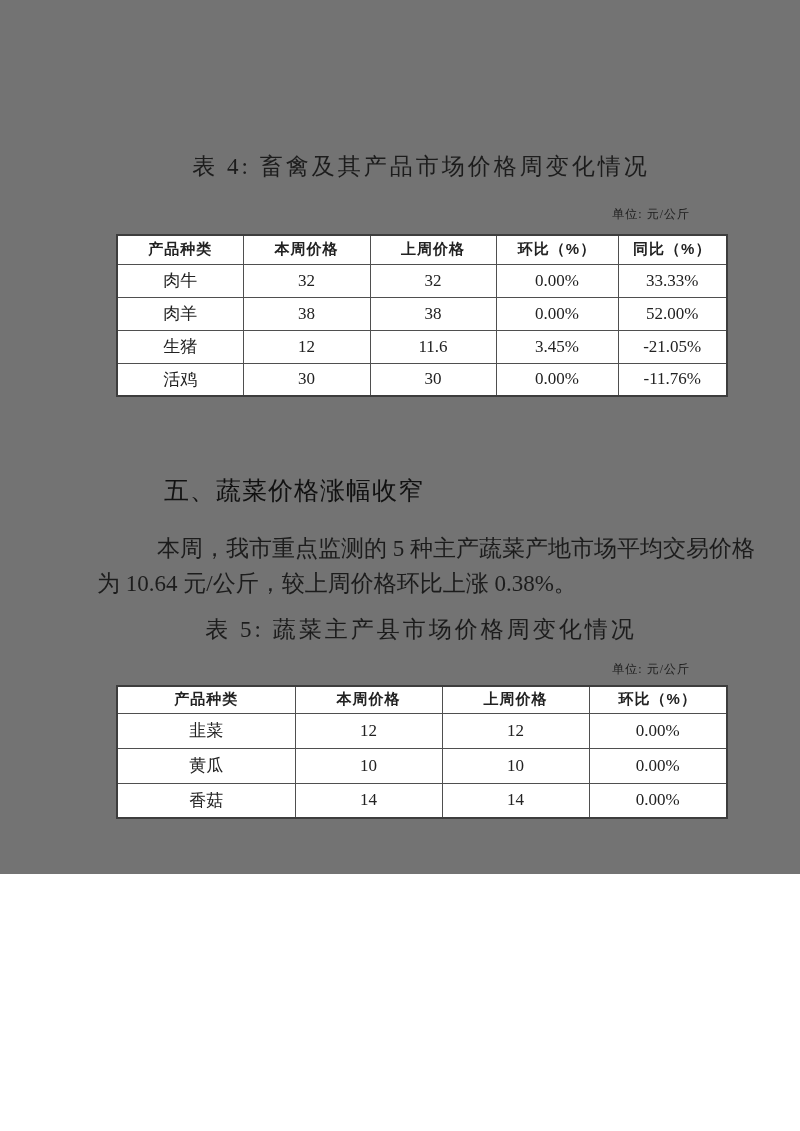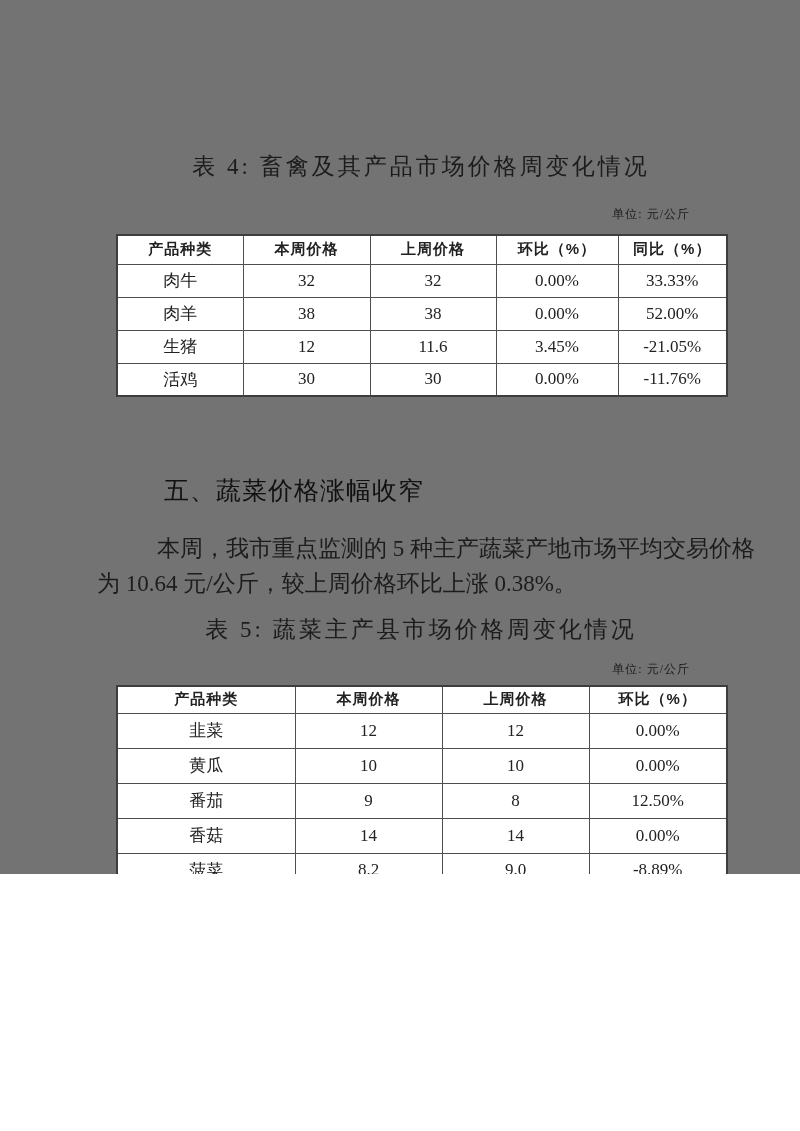--- a/index.html
+++ b/index.html
@@ -183,35 +183,23 @@
           <td>12</td>
           <td>0.00%</td>
         </tr>
         <tr>
           <td>黄瓜</td>
           <td>10</td>
           <td>10</td>
           <td>0.00%</td>
         </tr>
         <tr>
-          <td>番茄</td>
-          <td>9</td>
-          <td>8</td>
-          <td>12.50%</td>
-        </tr>
-        <tr>
           <td>香菇</td>
           <td>14</td>
           <td>14</td>
           <td>0.00%</td>
         </tr>
-        <tr>
-          <td>菠菜</td>
-          <td>8.2</td>
-          <td>9.0</td>
-          <td>-8.89%</td>
-        </tr>
       </tbody>
   </table>
 
   <div class="abs footer-pagenum">— 4 —</div>
 
 </div>
 
 </body></html>

